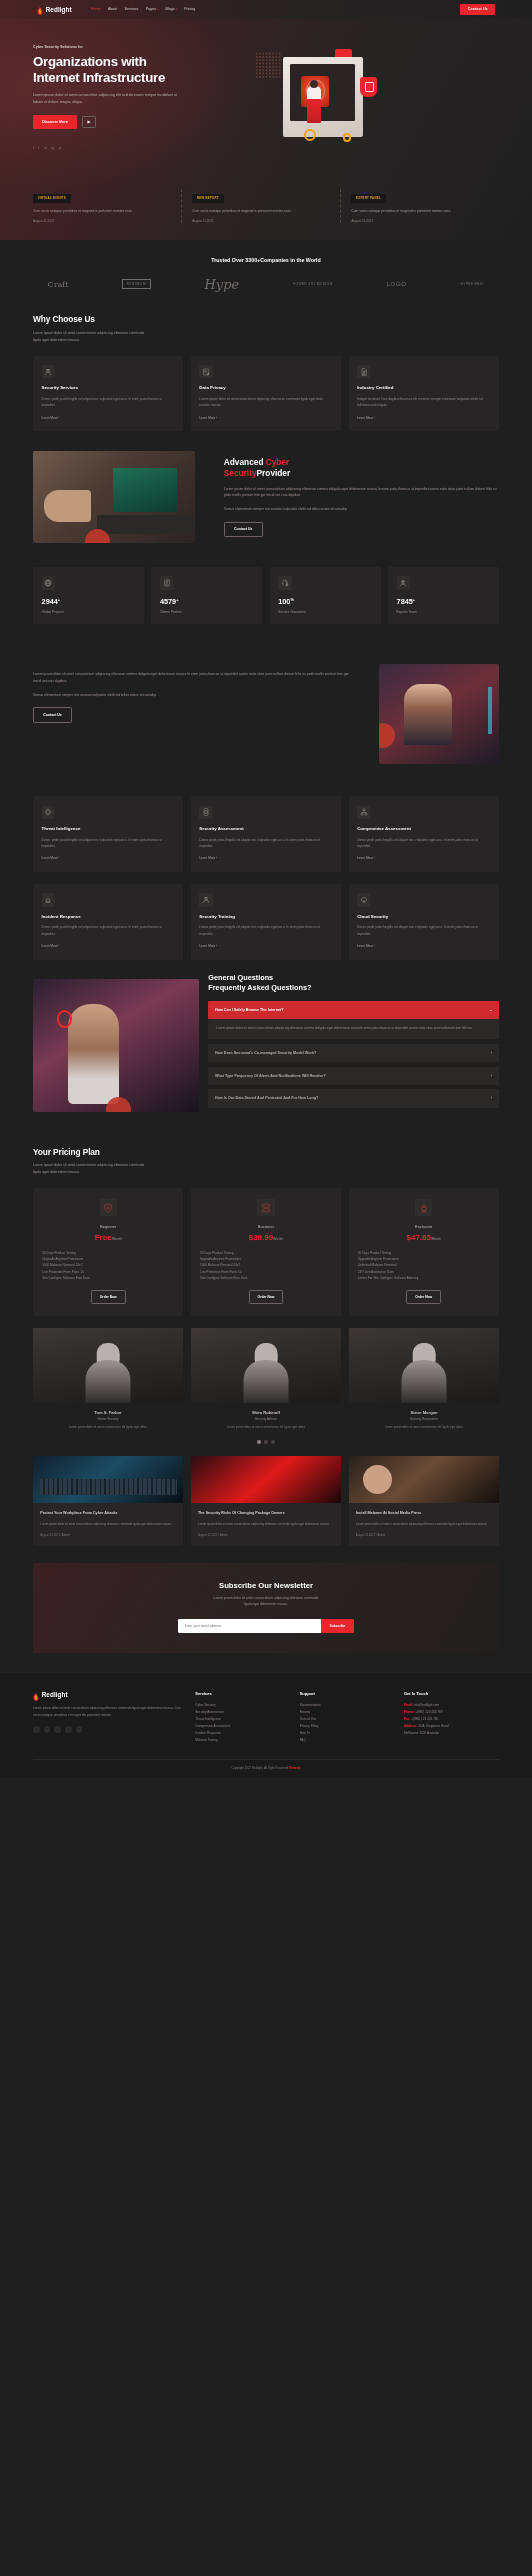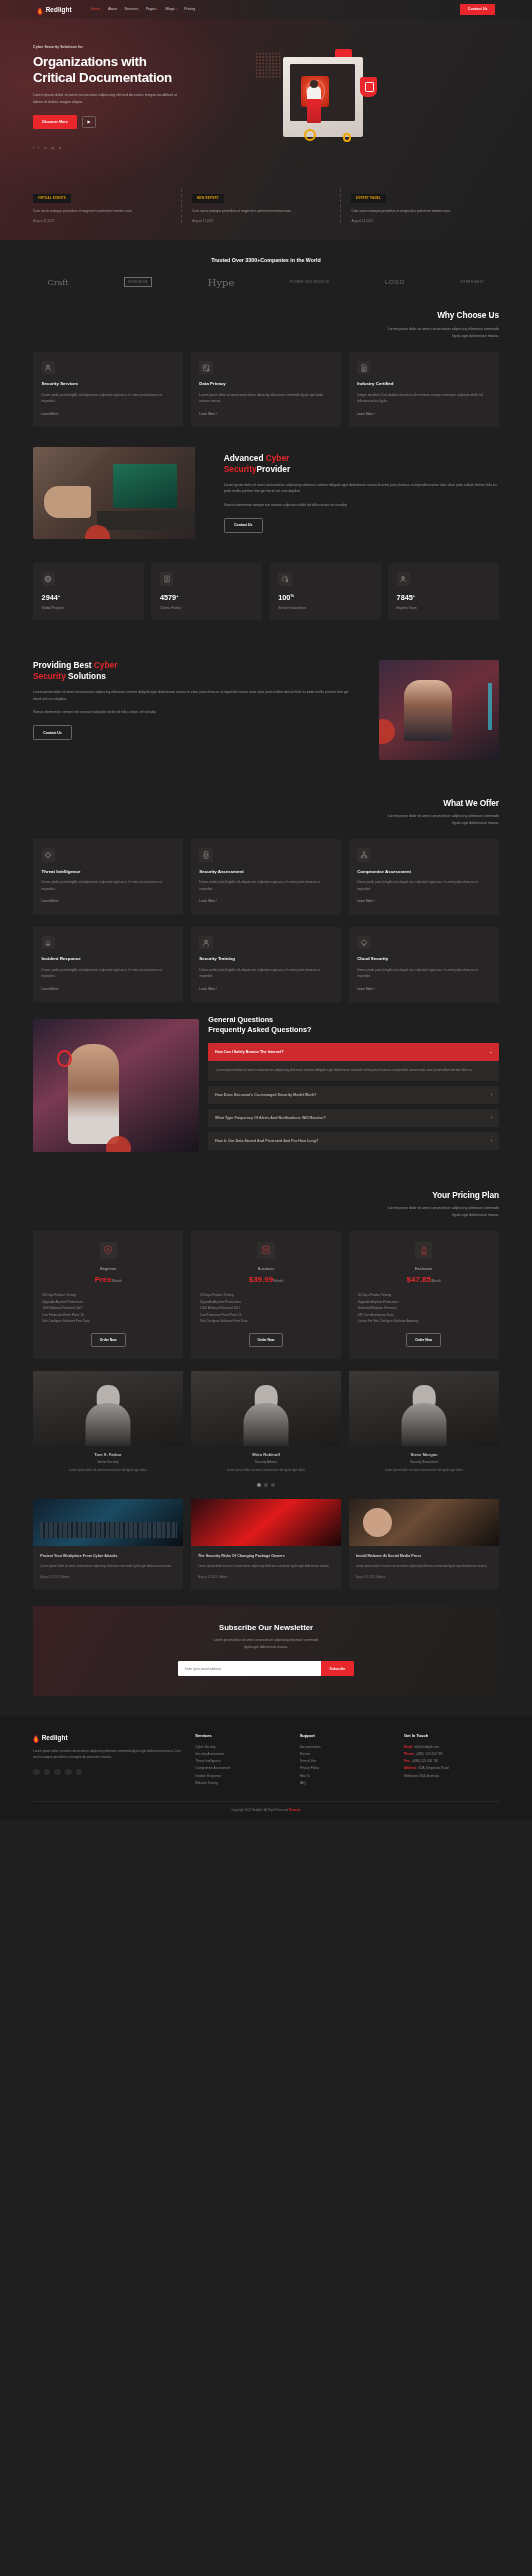--- a/index.html
+++ b/index.html
@@ -68,25 +68,25 @@
   .hcard:last-child{border-right:0;}
   .hcard-tag{display:inline-block;background:#191818;color:#f0a500;font-size:2.8px;font-weight:700;letter-spacing:0.3px;padding:2.7px 4.7px;border-radius:0.7px;}
   .hcard-txt{font-size:3.3px;line-height:1.9;color:#a49c99;margin-top:4.7px;}
   .hcard-date{font-size:3.1px;color:#8b8380;margin-top:4.7px;}
   
   .trusted{padding:17.3px 0 5.3px;text-align:center;}
   .trusted h3{font-size:5.3px;font-weight:700;color:#fff;}
   .logos{display:flex;justify-content:space-between;align-items:center;margin-top:13.3px;padding:0 14.6px;}
   .logo{color:#8d8885;opacity:.75;font-size:6.7px;}
   .logo.box{border:0.7px solid #8d8885;font-size:3.3px;padding:2px 3.3px;letter-spacing:0.7px;}
-  .logo.script{font-family:"DejaVu Serif",serif;font-size:10px;}
+  .logo.script{font-family:"DejaVu Serif",serif;font-style:italic;font-size:13px;}
   .logo.serif{font-family:"DejaVu Serif",serif;font-size:8px;}
   
   section{position:relative;}
-  .sec-head{text-align:right;padding:17.3px 0 0;}
+  .sec-head{text-align:left;padding:17.3px 0 0;}
   .sec-title{font-size:8.3px;font-weight:700;color:#fff;letter-spacing:-0.1px;}
   .sec-sub{font-size:3.5px;line-height:2;color:#9c9491;margin-top:5.3px;}
   .card-grid{display:flex;gap:7.3px;margin-top:12px;}
   .fcard{flex:1;background:#272525;border-radius:1.3px;padding:9.3px 8.6px 10.6px;}
   .ficon{width:13.3px;height:13.3px;background:#302d2d;border-radius:1.3px;display:flex;align-items:center;justify-content:center;}
   .ficon svg{width:8px;height:8px;stroke:#c9c3c0;fill:none;stroke-width:1.1;}
   .fcard h4{font-size:4.4px;font-weight:700;color:#fff;margin-top:7.3px;}
   .fcard p{font-size:3.2px;line-height:2;color:#908886;margin-top:5.3px;}
   .learn{display:inline-block;font-size:3.1px;color:#a8a09d;text-decoration:none;margin-top:6px;}
   
@@ -106,21 +106,21 @@
   .stat{flex:1;background:#272525;border-radius:1.3px;padding:9.3px 8.6px 10.6px;}
   .stat .num{font-size:7.3px;font-weight:700;color:#fff;margin-top:7.3px;}
   .stat .num sup{font-size:4px;}
   .stat .lbl{font-size:3.3px;color:#9a9290;margin-top:3.3px;}
   
   .prov-img{width:120px;height:100px;border-radius:2px;position:relative;overflow:hidden;
     background:linear-gradient(150deg,#3a2a3f 0%,#6d2f3a 45%,#1d1b24 100%);}
   .prov-img .pp{position:absolute;left:25px;top:20px;width:48px;height:61px;background:linear-gradient(180deg,#d9b49a 0%,#8e5f4c 40%,#2b2730 100%);border-radius:16px 16px 2.7px 2.7px;}
   .prov-img .neon{position:absolute;right:6.7px;top:22.6px;width:4px;height:47px;background:#2ee6ff;opacity:.55;filter:blur(0.7px);}
   
-  .faq-wrap{display:flex;gap:9.3px;padding:13.3px 0 17.3px;align-items:center;}
+  .faq-wrap{display:flex;gap:9.3px;padding:13.3px 0 17.3px;align-items:flex-end;}
   .faq-img{width:166px;height:133px;border-radius:2px;position:relative;overflow:hidden;
     background:linear-gradient(150deg,#2a2030 0%,#7a3a52 40%,#16141c 100%);}
   .faq-img .head{position:absolute;left:35px;top:25px;width:51px;height:100px;background:linear-gradient(180deg,#caa184 0%,#9a6f58 45%,#d8d2cf 75%);border-radius:22.6px 22.6px 5.3px 5.3px;}
   .faq-img .phone{position:absolute;left:24px;top:31px;width:14.6px;height:17.3px;border-radius:50%;border:2.7px solid #e02b2b;}
   .faq-h{font-size:7.3px;line-height:1.35;font-weight:700;color:#fff;}
   .acc{margin-top:8px;}
   .acc-item{background:#2b2828;border-radius:1.3px;margin-bottom:4.7px;}
   .acc-head{display:flex;justify-content:space-between;align-items:center;gap:5.3px;padding:6px 6.7px;cursor:pointer;font-size:3.7px;font-weight:700;color:#b4acaa;line-height:1.7;}
   .acc-item.open .acc-head{background:#cf2b2e;color:#fff;border-radius:1.3px;}
   .acc-body{font-size:3.2px;line-height:2.1;color:#928a88;padding:6px 8px 7.3px;}
@@ -223,21 +223,21 @@
   <button class="cta">Contact Us</button>
 </div>
 
 <section class="hero">
   <div class="wrap">
     <div class="hero-inner">
       <div class="hero-left">
         <div class="eyebrow">Cyber Security Solutions for</div>
         <h1 class="hero-h1">
           <span>Organizations  with</span><br>
-          <span>Critical  Documentation</span>
+          <span>Internet  Infrastructure</span>
         </h1>
         <p class="hero-p">Lorem ipsum dolor sit amet consectetur adipiscing elit sed do eiusm tempor incididunt ut labore et dolore magna aliqua.</p>
         <div class="hero-btns">
           <button class="btn-primary">Discover More</button>
           <button class="btn-play">
               <span>▶</span>
             </button>
         </div>
         <div class="socials">
           <span>f</span>
@@ -415,46 +415,35 @@
         <div class="lbl">Experts Team</div>
       </div>
     </div>
   </div>
 </section>
 
 <section>
   <div class="wrap">
     <div class="two-col" style="align-items:flex-start">
       <div style="flex:1">
-        <h2 class="adv-title">
-          <span>Providing Best </span><span class="red">Cyber</span><br>
-          <span class="red">Security</span><span> Solutions</span>
-        </h2>
         <p class="adv-p">Lorem ipsum dolor sit amet consectetuer adipiscing elitenean commo doligula eget dolorenean massa.In enim justo,rhoncus ut,imperdiet avene natis vitae justo nullam dictum felis eu pede mollis pretium Inte ger tincid unt cras dapibus</p>
         <p class="adv-p">Vamus elementum semper nisi aenean vulputate eleife nd tellus onsec tet ueradip.</p>
         <button class="btn-outline">Contact Us</button>
       </div>
       <div class="prov-img">
         <div class="pp"></div>
         <div class="neon"></div>
         <div class="dot-red" style="left:-9.3px;bottom:16px"></div>
       </div>
     </div>
   </div>
 </section>
 
 <section>
   <div class="wrap">
-    <div class="sec-head">
-      <h2 class="sec-title">What We Offer</h2>
-      <p class="sec-sub">
-        <span>Lorem ipsum dolor sit amet consectetuer adipiscing elitenean commodo</span><br>
-        <span>ligula eget dolorenean massa.</span>
-      </p>
-    </div>
     <div class="card-grid">
       <div class="fcard">
         <div class="ficon">
             <svg viewBox="0 0 24 24">
               <rect x="7" y="7" width="10" height="10" rx="1"></rect>
               <path d="M10 2v3M14 2v3M10 19v3M14 19v3M2 10h3M2 14h3M19 10h3M19 14h3"></path>
             </svg>
           </div>
         <h4>Threat Intelligence</h4>
         <p>Donec pede justo,fringilla vel,aliquet nec vulputate eget,arcu. In enim justo,rhoncus ut imperdiet.</p>

